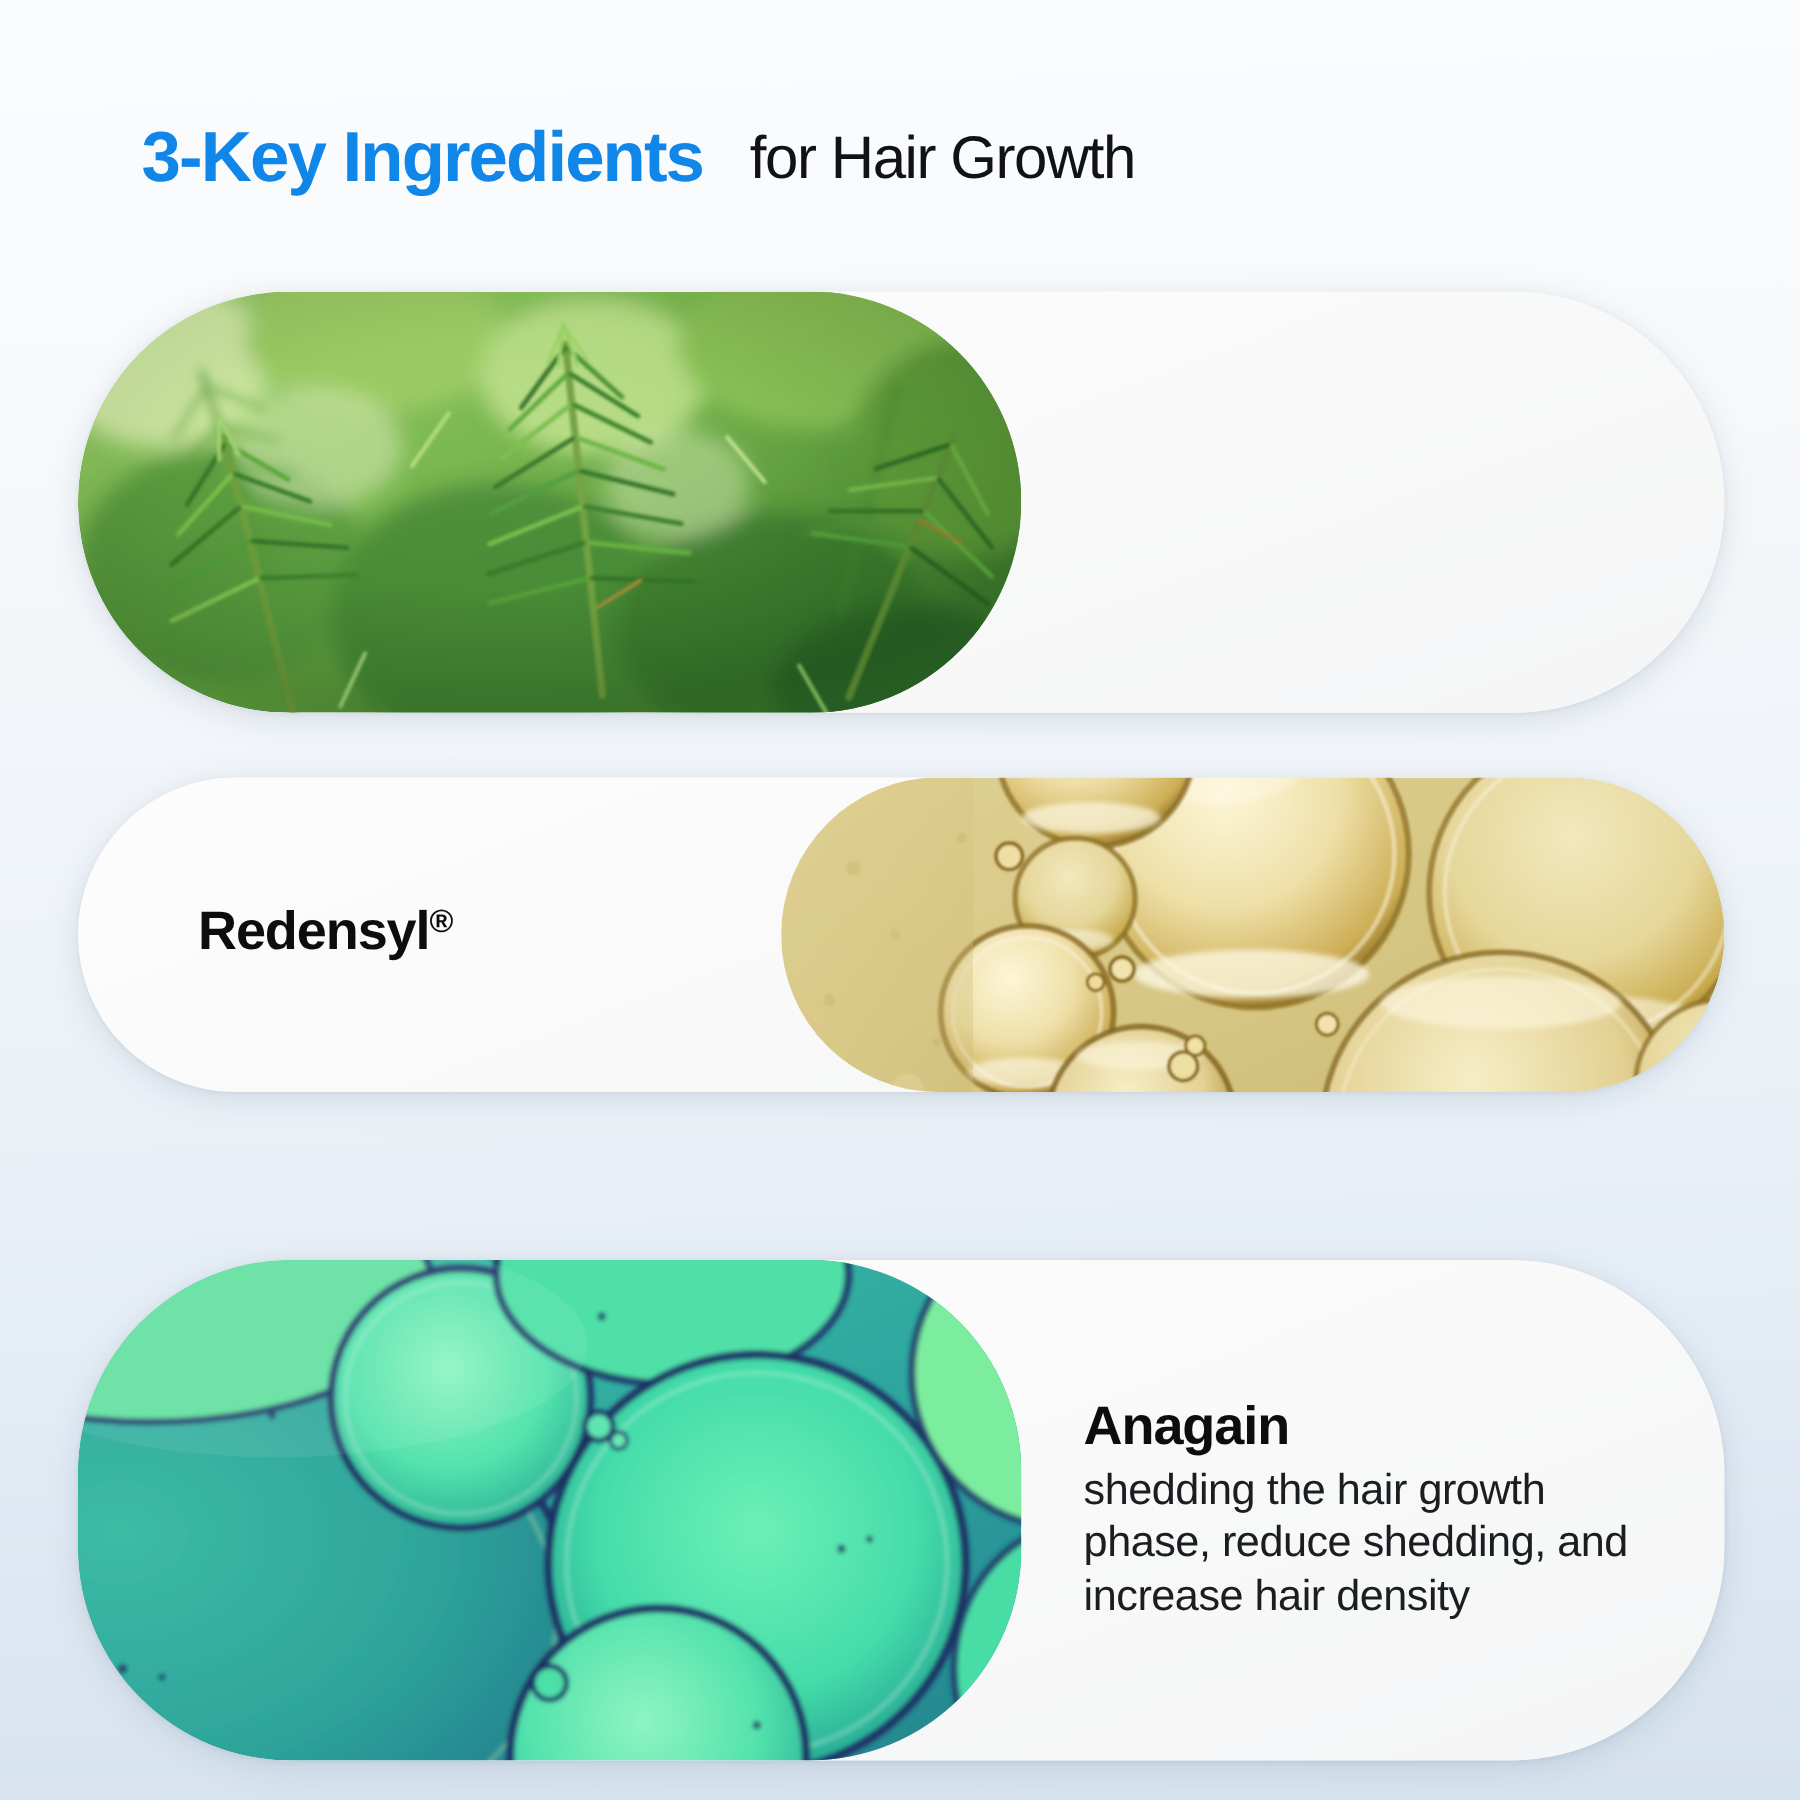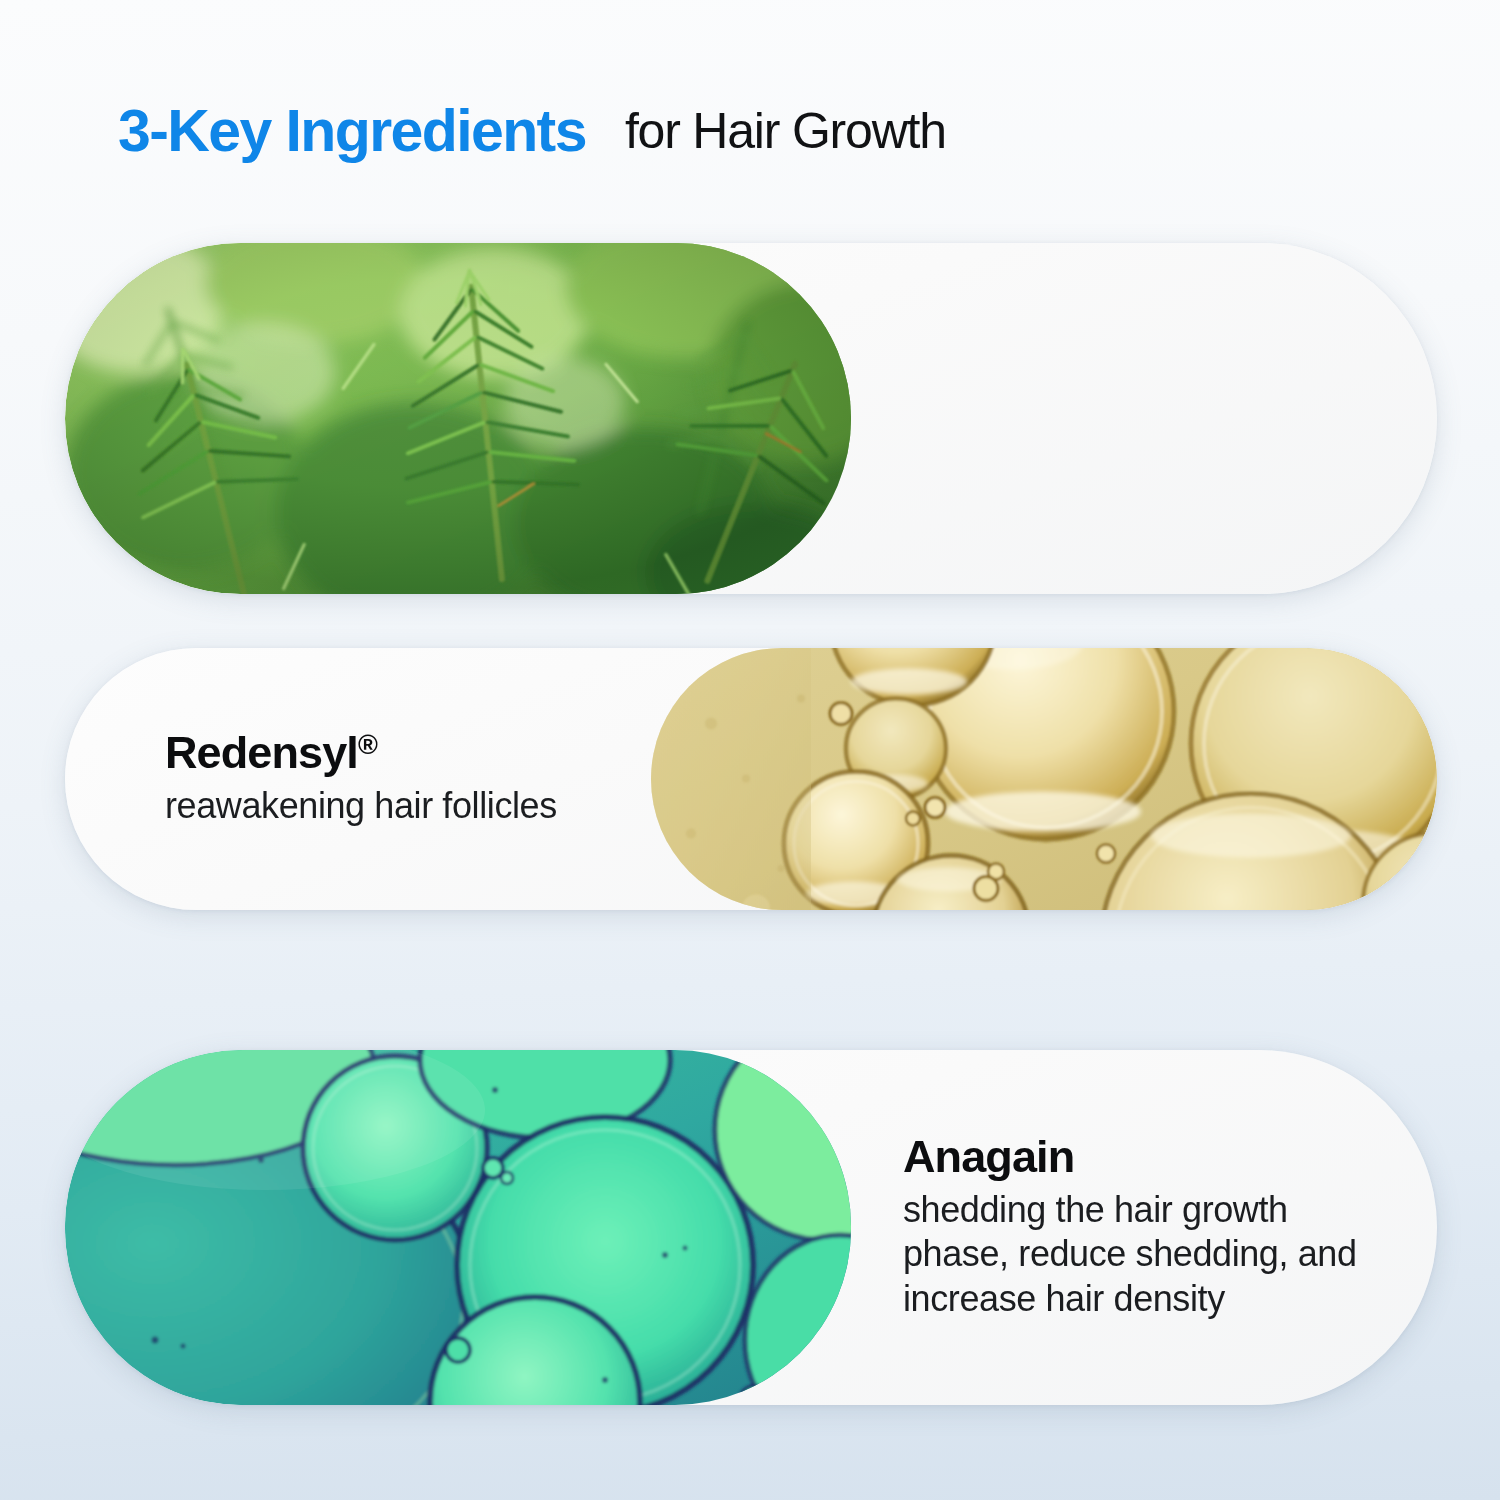--- a/index.html
+++ b/index.html
@@ -47,21 +47,21 @@
   .card {
     position: absolute;
     background: linear-gradient(160deg, #fdfdfd 0%, #fafafa 40%, #f4f5f6 100%);
     box-shadow: 0 6px 26px rgba(90,110,135,0.17), 0 1px 4px rgba(90,110,135,0.10);
     overflow: hidden;
     display: flex;
     align-items: center;
   }
   #card-1 { left: 65px;  top: 243px;  width: 1372px; height: 351px; border-radius: 176px; }
   #card-2 { left: 65px;  top: 648px;  width: 1372px; height: 262px; border-radius: 176px; }
-  #card-3 { left: 65px;  top: 1050px; width: 1372px; height: 355px; border-radius: 178px; }
+  #card-3 { left: 65px;  top: 1050px; width: 1372px; height: 417px; border-radius: 178px; }
 
   .card.img-left  { flex-direction: row; }
   .card.img-right { flex-direction: row-reverse; }
 
   .card-photo {
     width: 786px;
     height: 100%;
     flex: none;
     position: relative;
     overflow: hidden;
@@ -374,21 +374,20 @@
           <circle cx="335" cy="285" r="12" fill="#eddfa2" stroke="#8b6c22" stroke-width="3"></circle>
           <circle cx="455" cy="250" r="9" fill="#f1e3ab" stroke="#8b6c22" stroke-width="2.5"></circle>
         </g>
       </g>
 
       <rect x="0" y="0" width="160" height="351" fill="url(#oilBase)" opacity="0.35"></rect>
     </svg>
   </div>
   <div class="card-text">
     <div class="ing-name"><span>Redensyl</span><span class="reg">®</span></div>
-    <div class="ing-desc">reawakening hair follicles</div>
   </div>
 </div>
 
 <div class="card img-left" id="card-3">
   <div class="card-photo">
     <svg viewBox="0 0 786 355" preserveAspectRatio="xMidYMid slice" aria-hidden="true">
       <defs>
         <linearGradient id="tealBase" x1="0" y1="0" x2="1" y2="1">
           <stop offset="0%" stop-color="#3ec39d"></stop>
           <stop offset="50%" stop-color="#2fa8a0"></stop>

